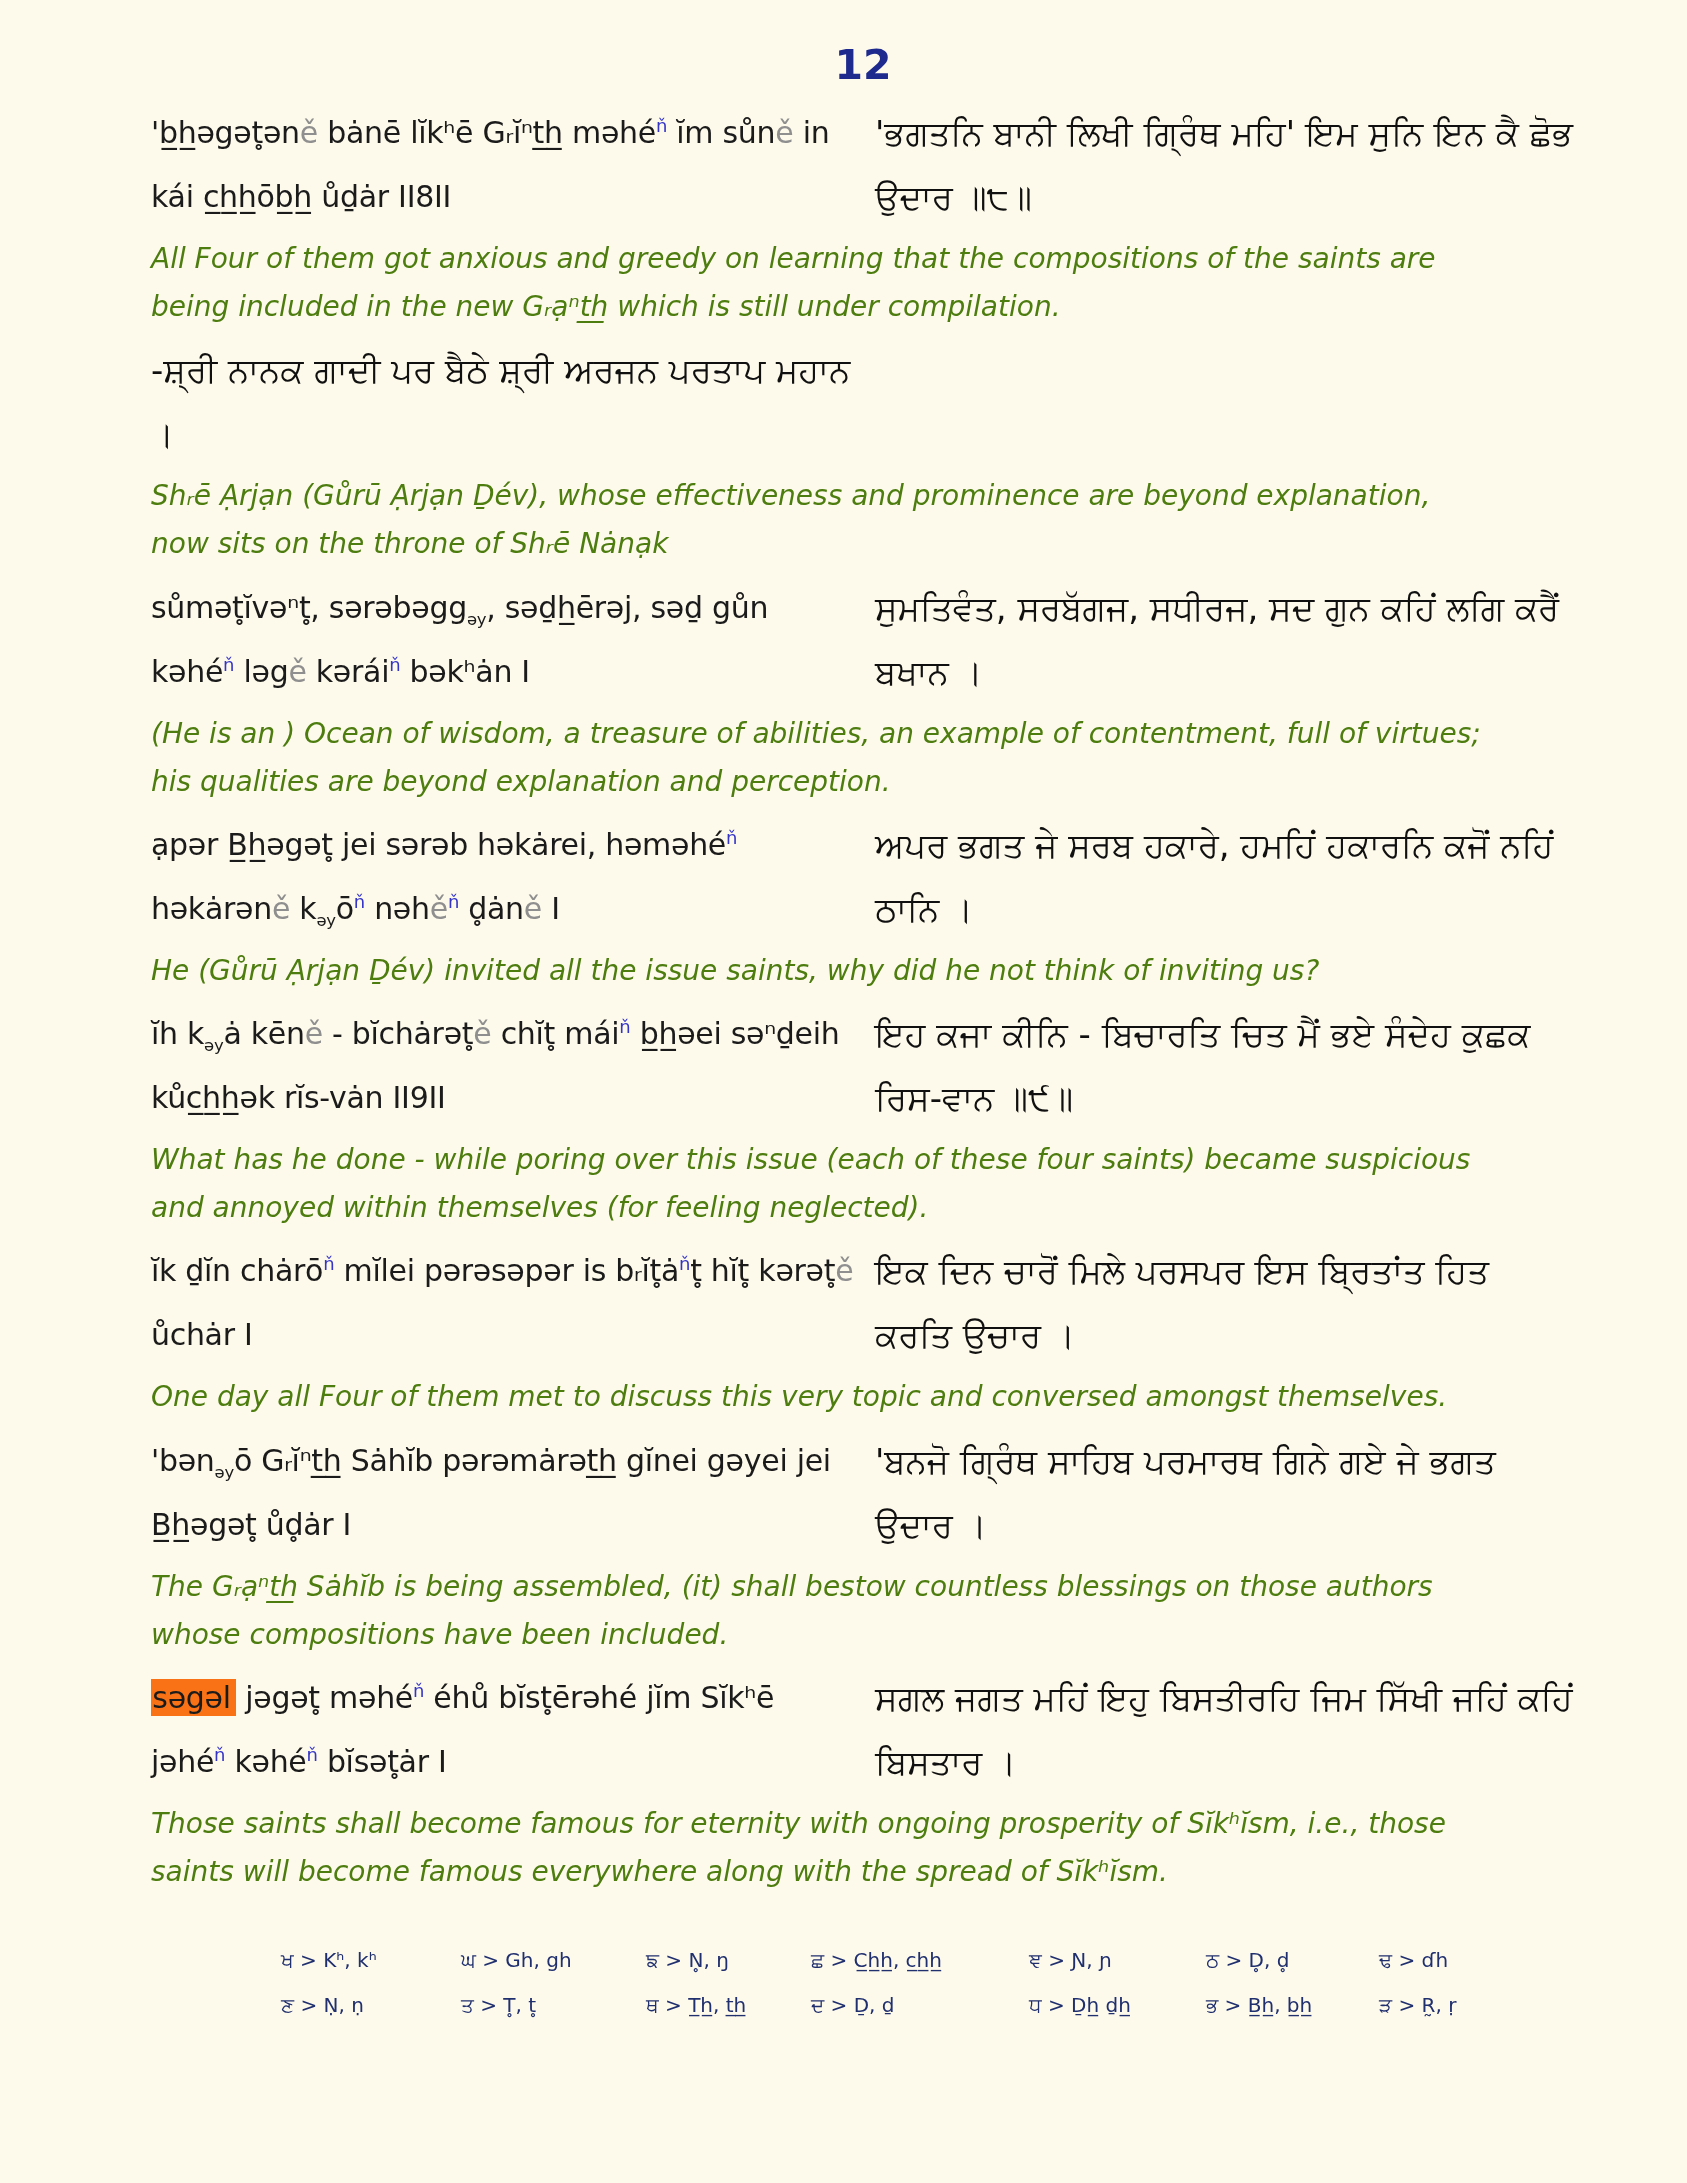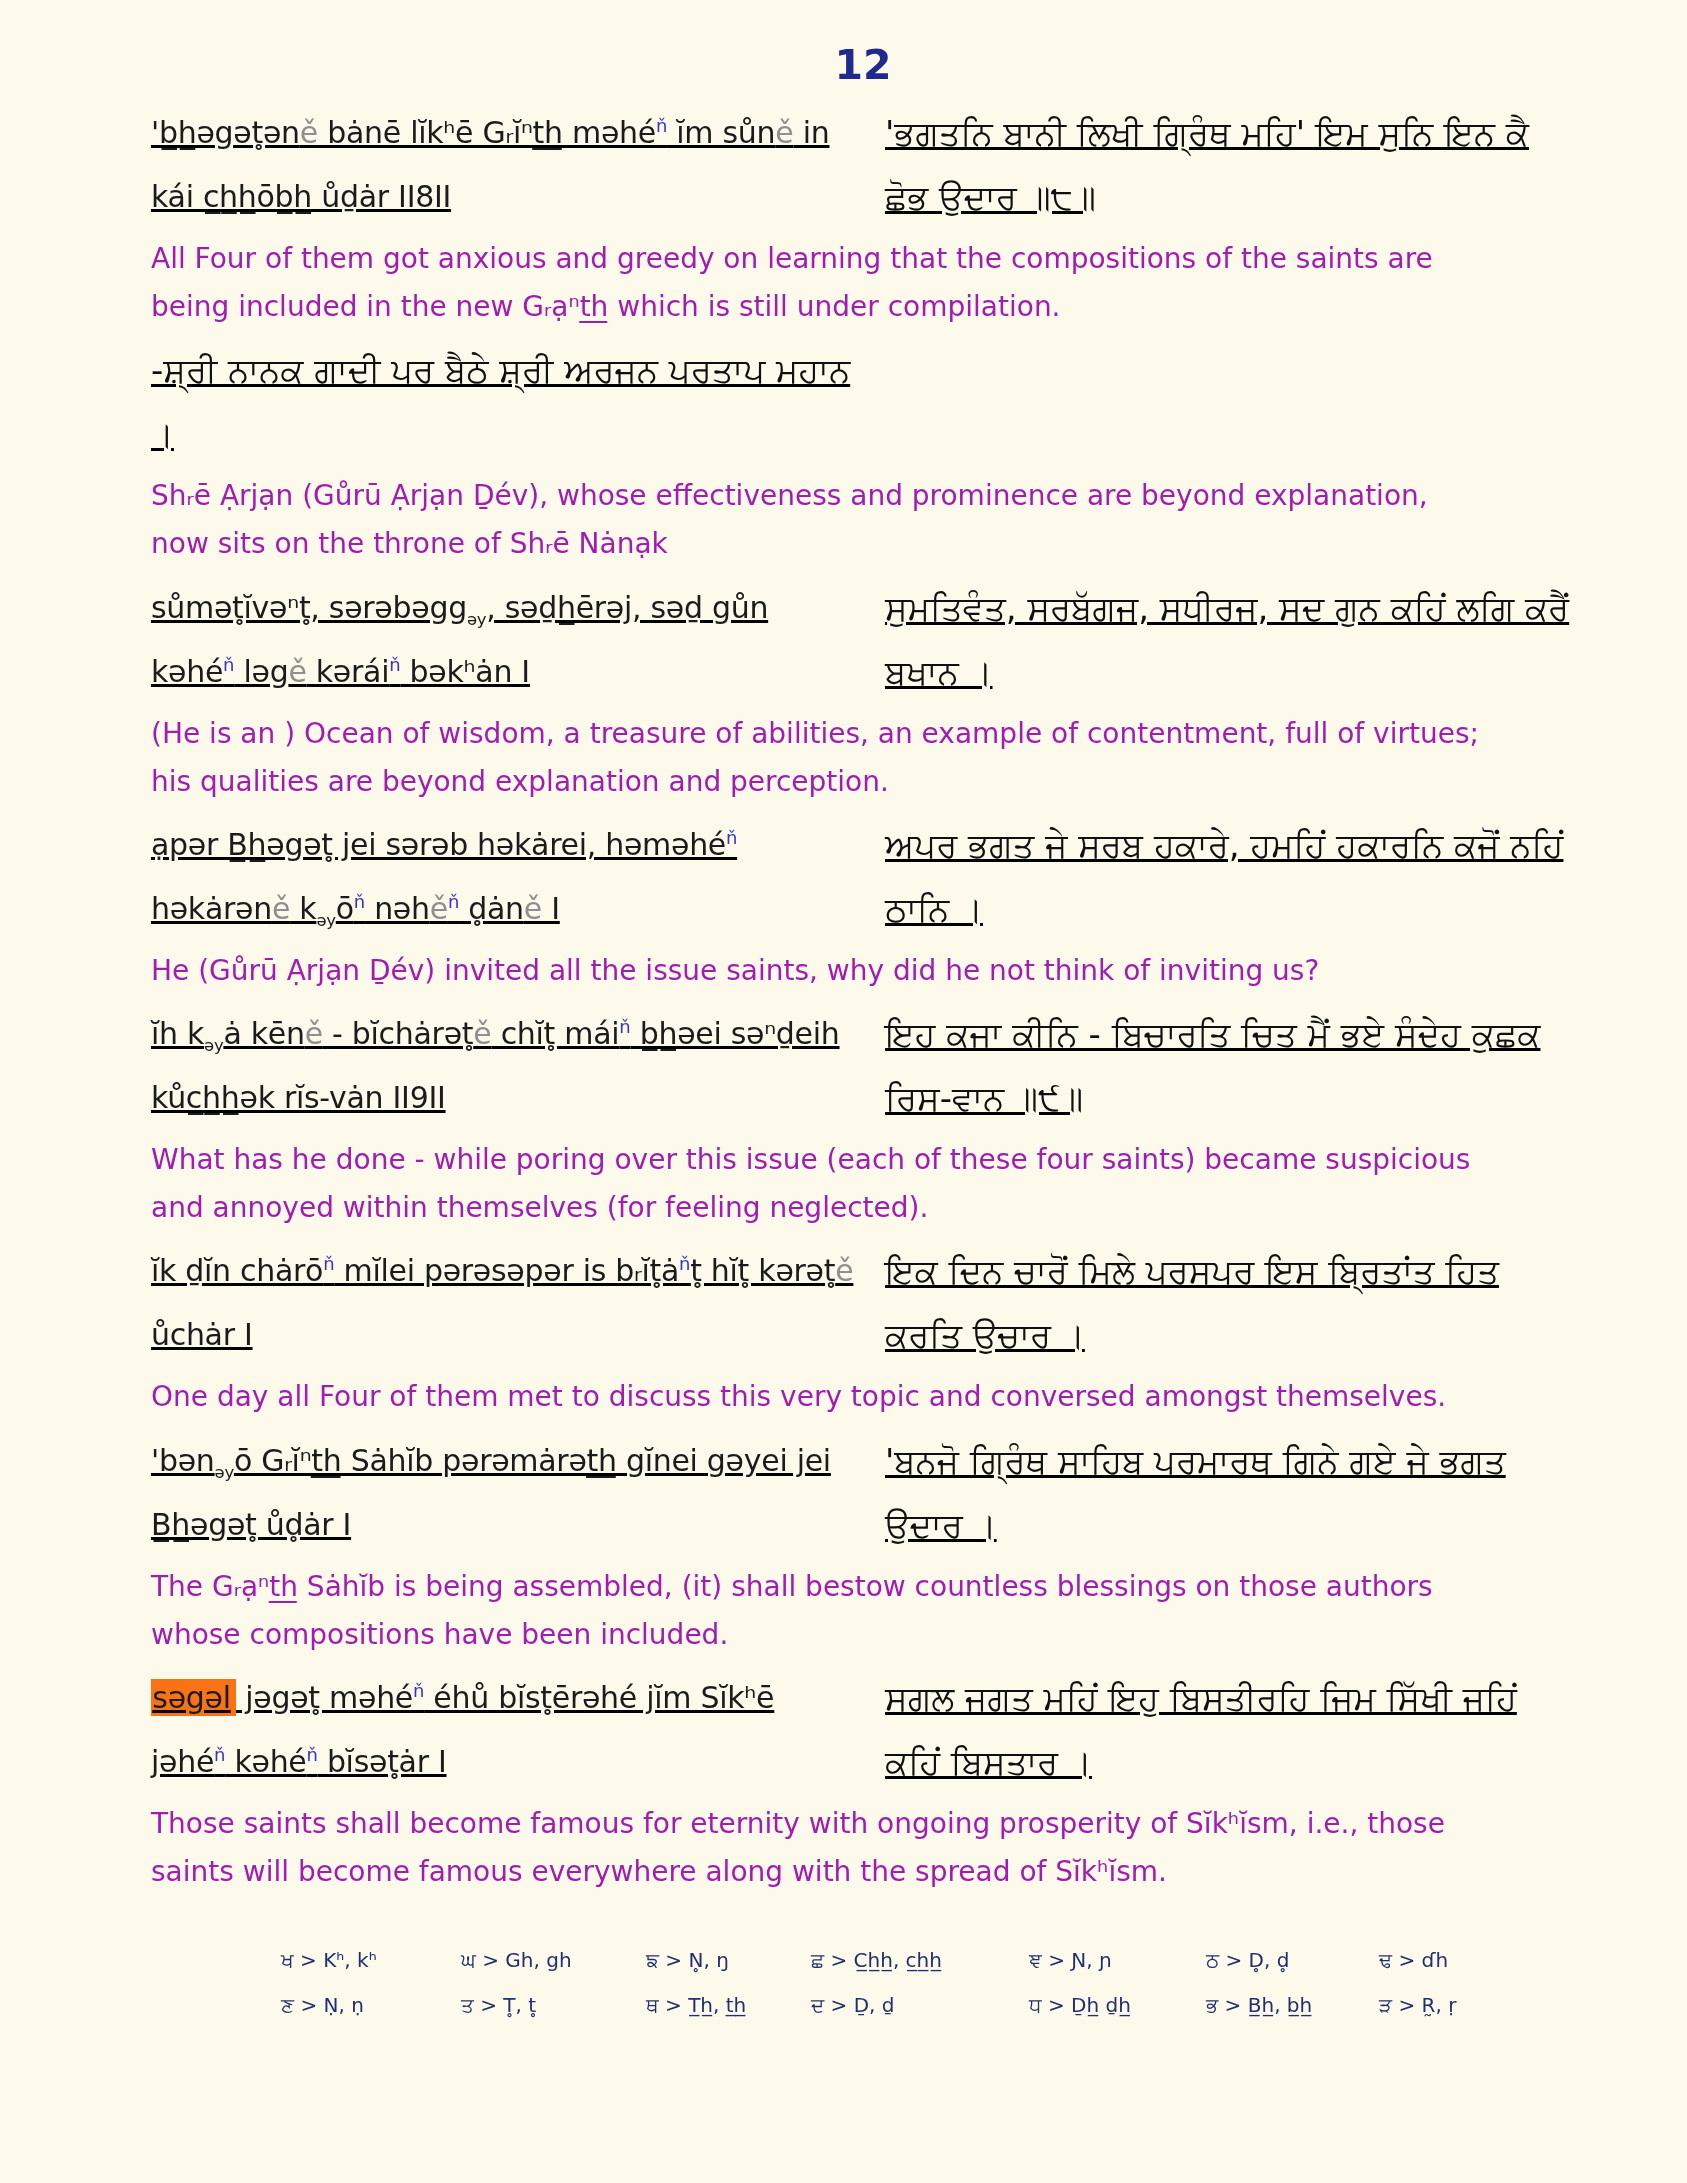--- a/index.html
+++ b/index.html
@@ -21,41 +21,41 @@
     font-size: 41px;
     font-weight: 600;
     color: #1e2a8e;
     height: 64px;
     line-height: 64px;
     margin-bottom: 4px;
   }
   .couplet {
     display: grid;
     grid-template-columns: 704px 1fr;
-    column-gap: 30px;
+    column-gap: 20px;
     align-items: start;
-    text-decoration: underline;
   }
   .roman {
     font-size: 30px;
     line-height: 64px;
     color: #1b1b1b;
     letter-spacing: -0.3px;
     margin: 0;
   }
   .gurmukhi {
     font-size: 34px;
     line-height: 64px;
     color: #101010;
     margin: 0;
   }
   .english {
     font-size: 28px;
     line-height: 48px;
-    color: #a21caf;
+    font-style: italic;
+    color: #4d7c0f;
     max-width: 1330px;
     margin: 6px 0 7.3px 0;
   }
   sup.nasal {
     color: #3434c8;
     font-size: 0.60em;
     vertical-align: super;
     line-height: 0;
   }
   span.soft { color: #8f8f8f; }

